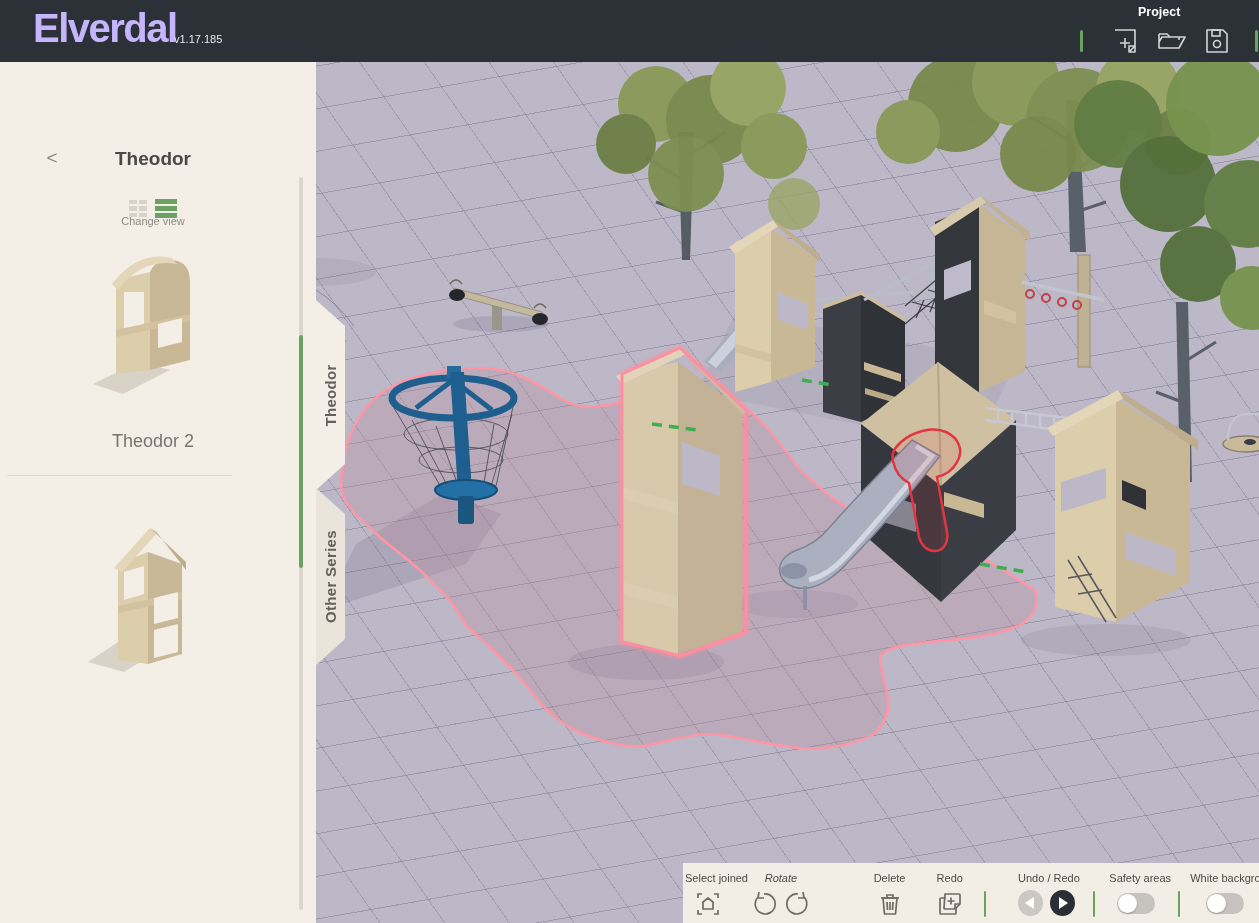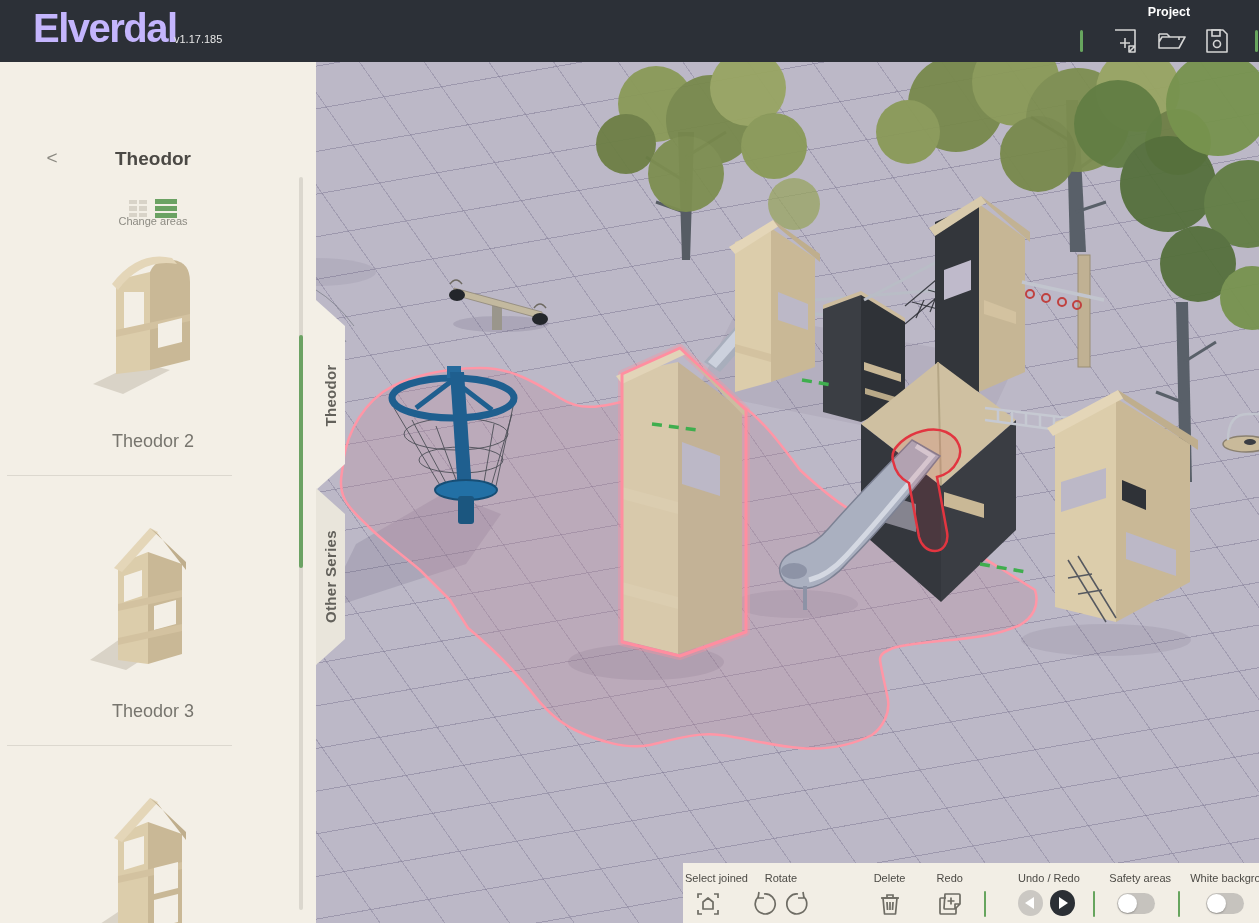--- a/index.html
+++ b/index.html
@@ -17,21 +17,21 @@
   }
   .logo {
     position:absolute; left:33px; top:6px;
     font-size:40px; font-weight:bold; letter-spacing:-1.5px; color:#c4b5fd;
   }
   .version {
     position:absolute; left:174px; top:33px;
     font-size:11px; font-weight:normal; color:#e8e8e8;
   }
   .project-label {
-    position:absolute; left:1138px; top:5px; width:62px; text-align:center;
+    position:absolute; left:1138px; top:5px; width:62px; text-align:left;
     font-size:12.5px; font-weight:bold; color:#fff;
   }
   .hdr-divider {
     position:absolute; top:30px; width:3px; height:22px; background:#67a55e; border-radius:2px;
   }
   .hdr-btn {
     position:absolute; top:26px; width:28px; height:30px;
     background:none; border:none; cursor:pointer; padding:0;
   }
   .hdr-btn svg { stroke:#d4d4d4; fill:none; stroke-width:1.6; }
@@ -417,57 +417,40 @@
             <span></span>
             <span></span>
         </span>
         <span class="list-icon">
           <span></span>
             <span></span>
             <span></span>
         </span>
       </span>
     </div>
-    <div class="change-view">Change areas</div>
+    <div class="change-view">Change view</div>
 
     <div class="item-list">
 
       <div class="product-item">
         <div class="thumb">
           <svg width="150" height="175" viewBox="0 0 150 175">
             <path d="M60,120 L15,142 L45,152 L92,128 Z" fill="#d9d3c7"></path>
             <path d="M72,30 Q78,16 95,18 Q112,20 112,40 L112,118 L72,128 Z" fill="#c9b896"></path>
             <polygon points="38,38 72,30 72,128 38,132" fill="#dccdab"></polygon>
             <path d="M34,42 Q60,8 94,16 L99,22 Q64,16 40,48 Z" fill="#e4d6b8"></path>
             <rect x="46" y="50" width="20" height="36" fill="#f3efe6"></rect>
             <polygon points="38,88 112,72 112,79 38,95" fill="#d3c2a0"></polygon>
             <polygon points="80,82 104,76 104,100 80,106" fill="#f3efe6"></polygon>
           </svg>
         </div>
         <div class="product-label">Theodor 2</div>
         <div class="item-divider"></div>
       </div>
 
-      <div class="product-item">
-        <div class="thumb">
-          <svg width="150" height="175" viewBox="0 0 150 175">
-            <path d="M52,120 L12,148 L48,158 L88,132 Z" fill="#d9d3c7"></path>
-            <polygon points="40,52 70,40 70,152 40,148" fill="#dccdab"></polygon>
-            <polygon points="70,40 104,52 104,142 70,152" fill="#c9b896"></polygon>
-            <polygon points="36,56 72,16 80,20 44,60" fill="#e4d6b8"></polygon>
-            <polygon points="72,16 108,50 108,58 80,22" fill="#bfae8d"></polygon>
-            <polygon points="46,64 64,58 64,84 46,90" fill="#f3efe6"></polygon>
-            <polygon points="40,92 104,78 104,85 40,99" fill="#d3c2a0"></polygon>
-            <polygon points="76,94 98,88 98,112 76,118" fill="#f3efe6"></polygon>
-            <polygon points="40,126 104,112 104,119 40,133" fill="#d3c2a0"></polygon>
-          </svg>
-        </div>
-        <div class="product-label">Theodor 3</div>
-        <div class="item-divider"></div>
-      </div>
 
       <div class="product-item">
         <div class="thumb">
           <svg width="150" height="175" viewBox="0 0 150 175">
             <path d="M52,122 L10,150 L46,160 L88,134 Z" fill="#d9d3c7"></path>
             <polygon points="40,52 70,40 70,152 40,148" fill="#dccdab"></polygon>
             <polygon points="70,40 104,52 104,142 70,152" fill="#c9b896"></polygon>
             <polygon points="36,56 72,16 80,20 44,60" fill="#e4d6b8"></polygon>
             <polygon points="72,16 108,50 108,58 80,22" fill="#bfae8d"></polygon>
             <polygon points="46,60 66,54 66,82 46,88" fill="#f3efe6"></polygon>
@@ -502,21 +485,21 @@
           <span>
             <svg width="28" height="28" viewBox="0 0 28 28">
               <path d="M9,19 v-7 l5,-4 l5,4 v7 z" stroke-linejoin="round"></path>
               <path d="M4,8 v-4 h4 M20,4 h4 v4 M24,20 v4 h-4 M8,24 h-4 v-4"></path>
             </svg>
           </span>
         </button>
       </div>
     </div>
 
-    <div class="tool-group" style="width:78px; margin-left:22px;">
+    <div class="tool-group" style="width:78px; margin-left:22px;font-style:italic;">
       <div class="tool-label">Rotate</div>
       <div class="tool-icons">
         <button class="tool-btn">
           <span>
             <svg width="28" height="28" viewBox="0 0 28 28">
               <path d="M8,7 A10,10 0 1 0 14,4" fill="none"></path>
               <path d="M9,2 L8,8 L14,8" fill="none" stroke-linejoin="round"></path>
             </svg>
           </span>
         </button>

